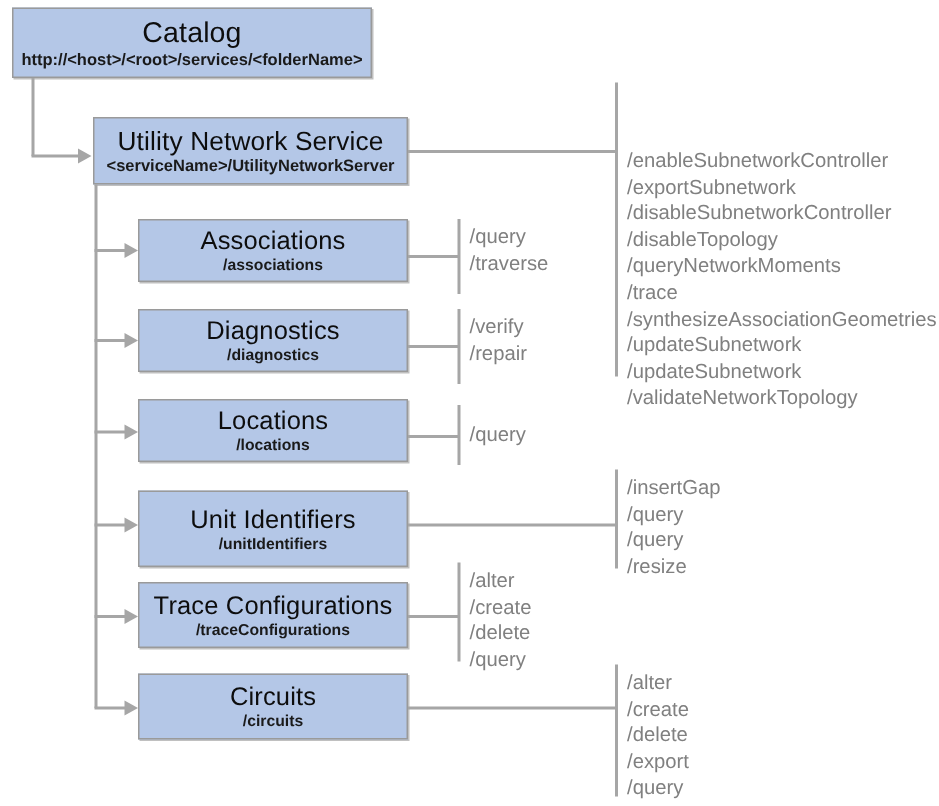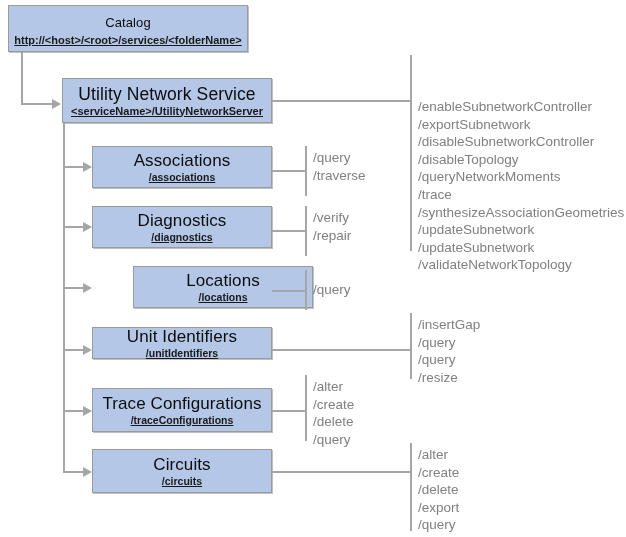--- a/index.html
+++ b/index.html
@@ -37,23 +37,22 @@
     color:#0d0d0d;
     white-space:nowrap;
   }
   .node .sub{
     font-size:10.5px;
     line-height:12px;
     font-weight:700;
     margin-top:1px;
     color:#1a1a1a;
     white-space:nowrap;
-    text-decoration:underline;
-  }
-  .node.root .title{font-size:13px;line-height:21px;}
+  }
+  .node.root .title{font-size:19px;line-height:21px;}
   .node.root .sub{font-size:11px;}
   .node.service .title{font-size:17.5px;}
   .node.service .sub{font-size:11px;}
 
   
   .ln{
     position:absolute;
     background:#a6a6a6;
   }
   .lnh{height:2px;}
@@ -103,26 +102,26 @@
   <div class="node service" style="left:62px;top:78px;width:210px;height:45px;">
     <div class="title">Utility Network Service</div>
     <div class="sub">&lt;serviceName&gt;/UtilityNetworkServer</div>
   </div>
 
   <div class="node" style="left:92px;top:206px;width:180px;height:42px;">
     <div class="title">Diagnostics</div>
     <div class="sub">/diagnostics</div>
   </div>
 
-  <div class="node" style="left:92px;top:266px;width:180px;height:42px;margin-left:41px;">
+  <div class="node" style="left:92px;top:266px;width:180px;height:42px;">
     <div class="title">Locations</div>
     <div class="sub">/locations</div>
   </div>
 
-  <div class="node" style="left:92px;top:327px;width:180px;height:32px;">
+  <div class="node" style="left:92px;top:327px;width:180px;height:51px;">
     <div class="title">Unit Identifiers</div>
     <div class="sub">/unitIdentifiers</div>
   </div>
 
   <div class="node" style="left:92px;top:388px;width:180px;height:44px;">
     <div class="title">Trace Configurations</div>
     <div class="sub">/traceConfigurations</div>
   </div>
 
   <div class="node" style="left:92px;top:449px;width:180px;height:44px;">

